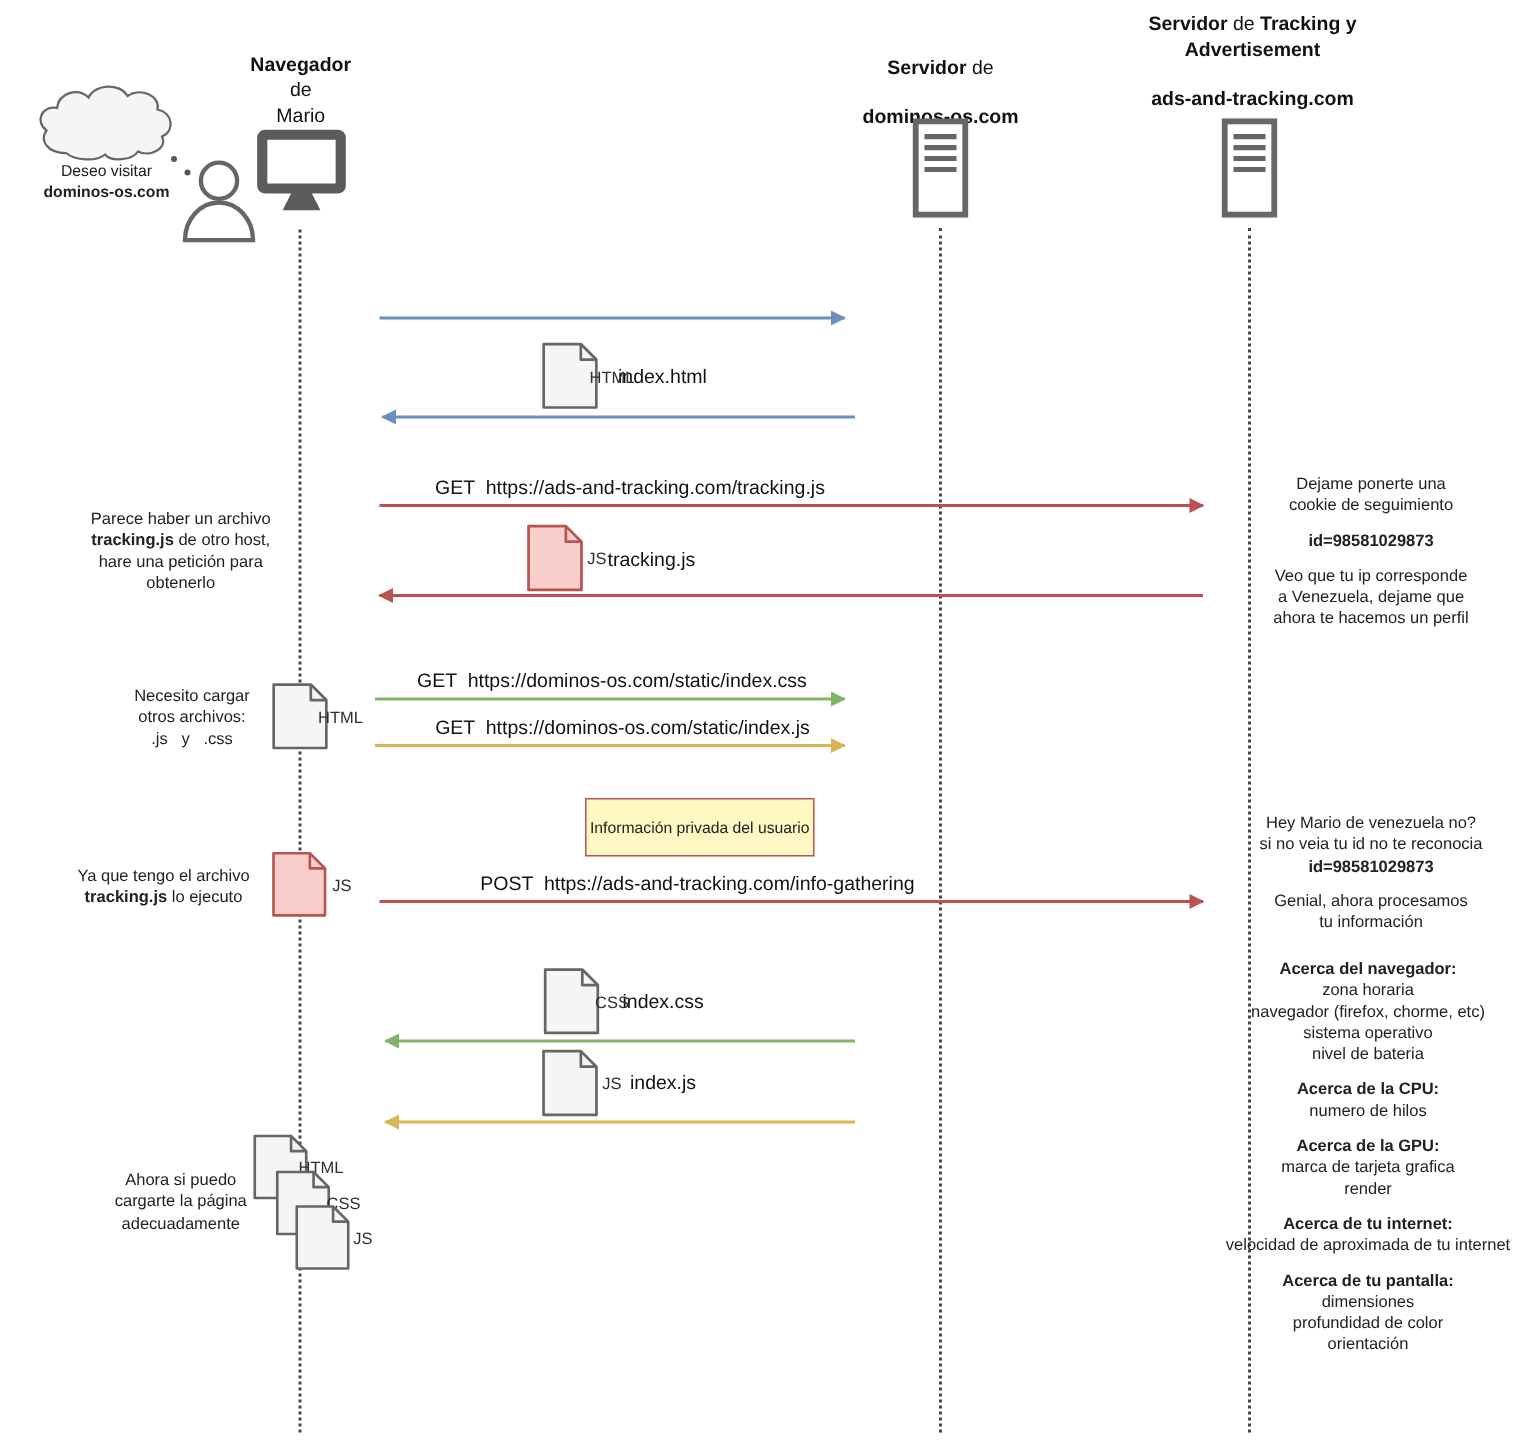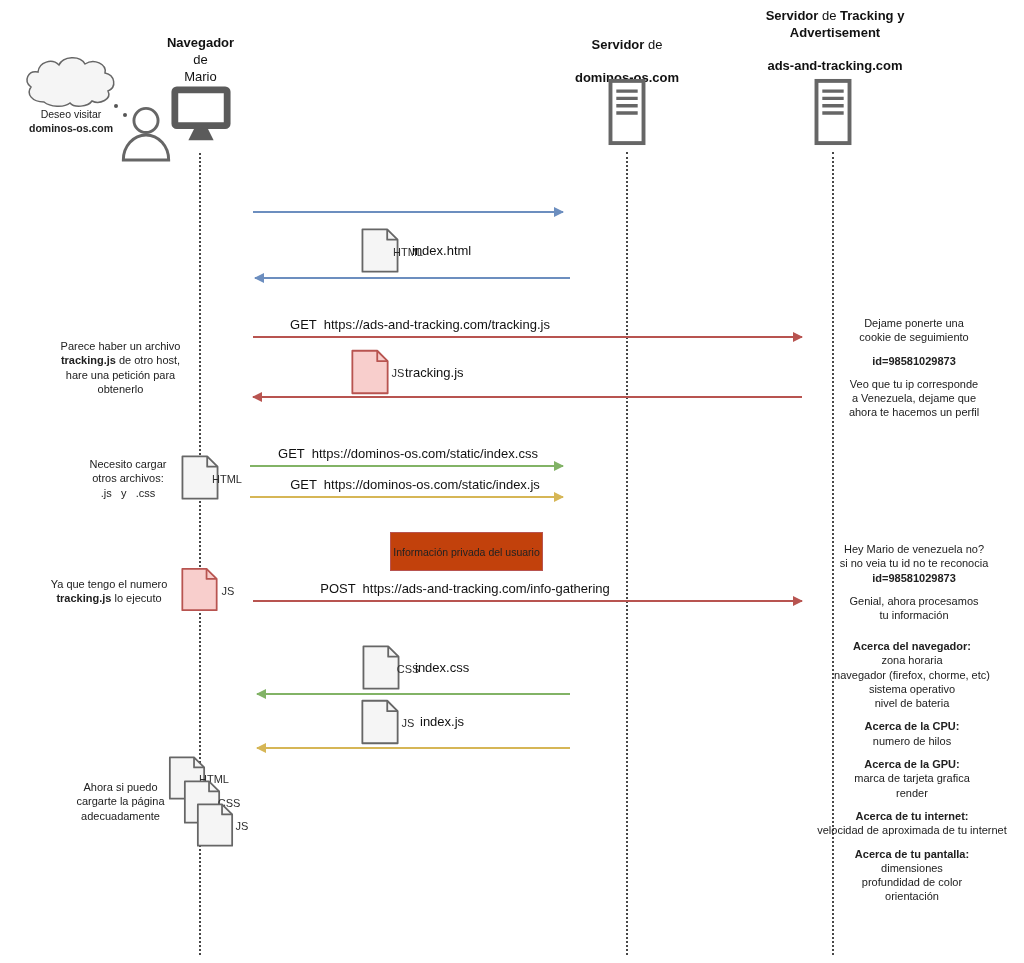--- a/index.html
+++ b/index.html
@@ -33,21 +33,21 @@
   .file svg{display:block;width:100%;height:100%;}
   .flabel{position:absolute;left:0;right:5px;top:2px;bottom:0;display:flex;align-items:center;justify-content:center;
           font-size:11px;color:#2d2d2d;padding-left:47px;}
   .pgray{stroke:#666666;stroke-width:2;stroke-linejoin:round;}
   .ppink{stroke:#b85450;stroke-width:2;stroke-linejoin:round;}
   .fgray{fill:#f5f5f5;}
   .fpink{fill:#f8cecc;}
   .nofill{fill:none;}
 
   
-  .infobox{position:absolute;background:#c2410c;border:1px solid #b85450;display:flex;align-items:center;
+  .infobox{position:absolute;background:#fef9c3;border:1px solid #b85450;display:flex;align-items:center;
            justify-content:center;text-align:center;font-size:10.5px;color:#222;}
 
   
   .art{position:absolute;}
   .art svg{display:block;width:100%;height:100%;}
   .dot{position:absolute;width:4px;height:4px;border-radius:50%;background:#555;}
 </style>
 </head>
 <body>
 
@@ -200,21 +200,21 @@
     </div>
   <div class="file" style="left:180px;top:455px;width:40px;height:45px;">
     <svg viewBox="0 0 42 50">
         <path class="pgray fgray" d="M1.5 1.5 L29 1.5 L40.5 13 L40.5 48.5 L1.5 48.5 Z"></path>
         <path class="pgray nofill" d="M29 1.5 L29 13 L40.5 13"></path>
       </svg>
     <span class="flabel">HTML</span>
   </div>
 
   <div class="note" style="left:38px;top:577px;width:142px;">
-      <p><span>Ya que tengo el numero
+      <p><span>Ya que tengo el archivo
 </span><span class="b">tracking.js</span><span> lo ejecuto</span></p>
     </div>
   <div class="file" style="left:181px;top:566px;width:37px;height:47px;">
     <svg viewBox="0 0 42 50">
         <path class="ppink fpink" d="M1.5 1.5 L29 1.5 L40.5 13 L40.5 48.5 L1.5 48.5 Z"></path>
         <path class="ppink nofill" d="M29 1.5 L29 13 L40.5 13"></path>
       </svg>
     <span class="flabel">JS</span>
   </div>
 

